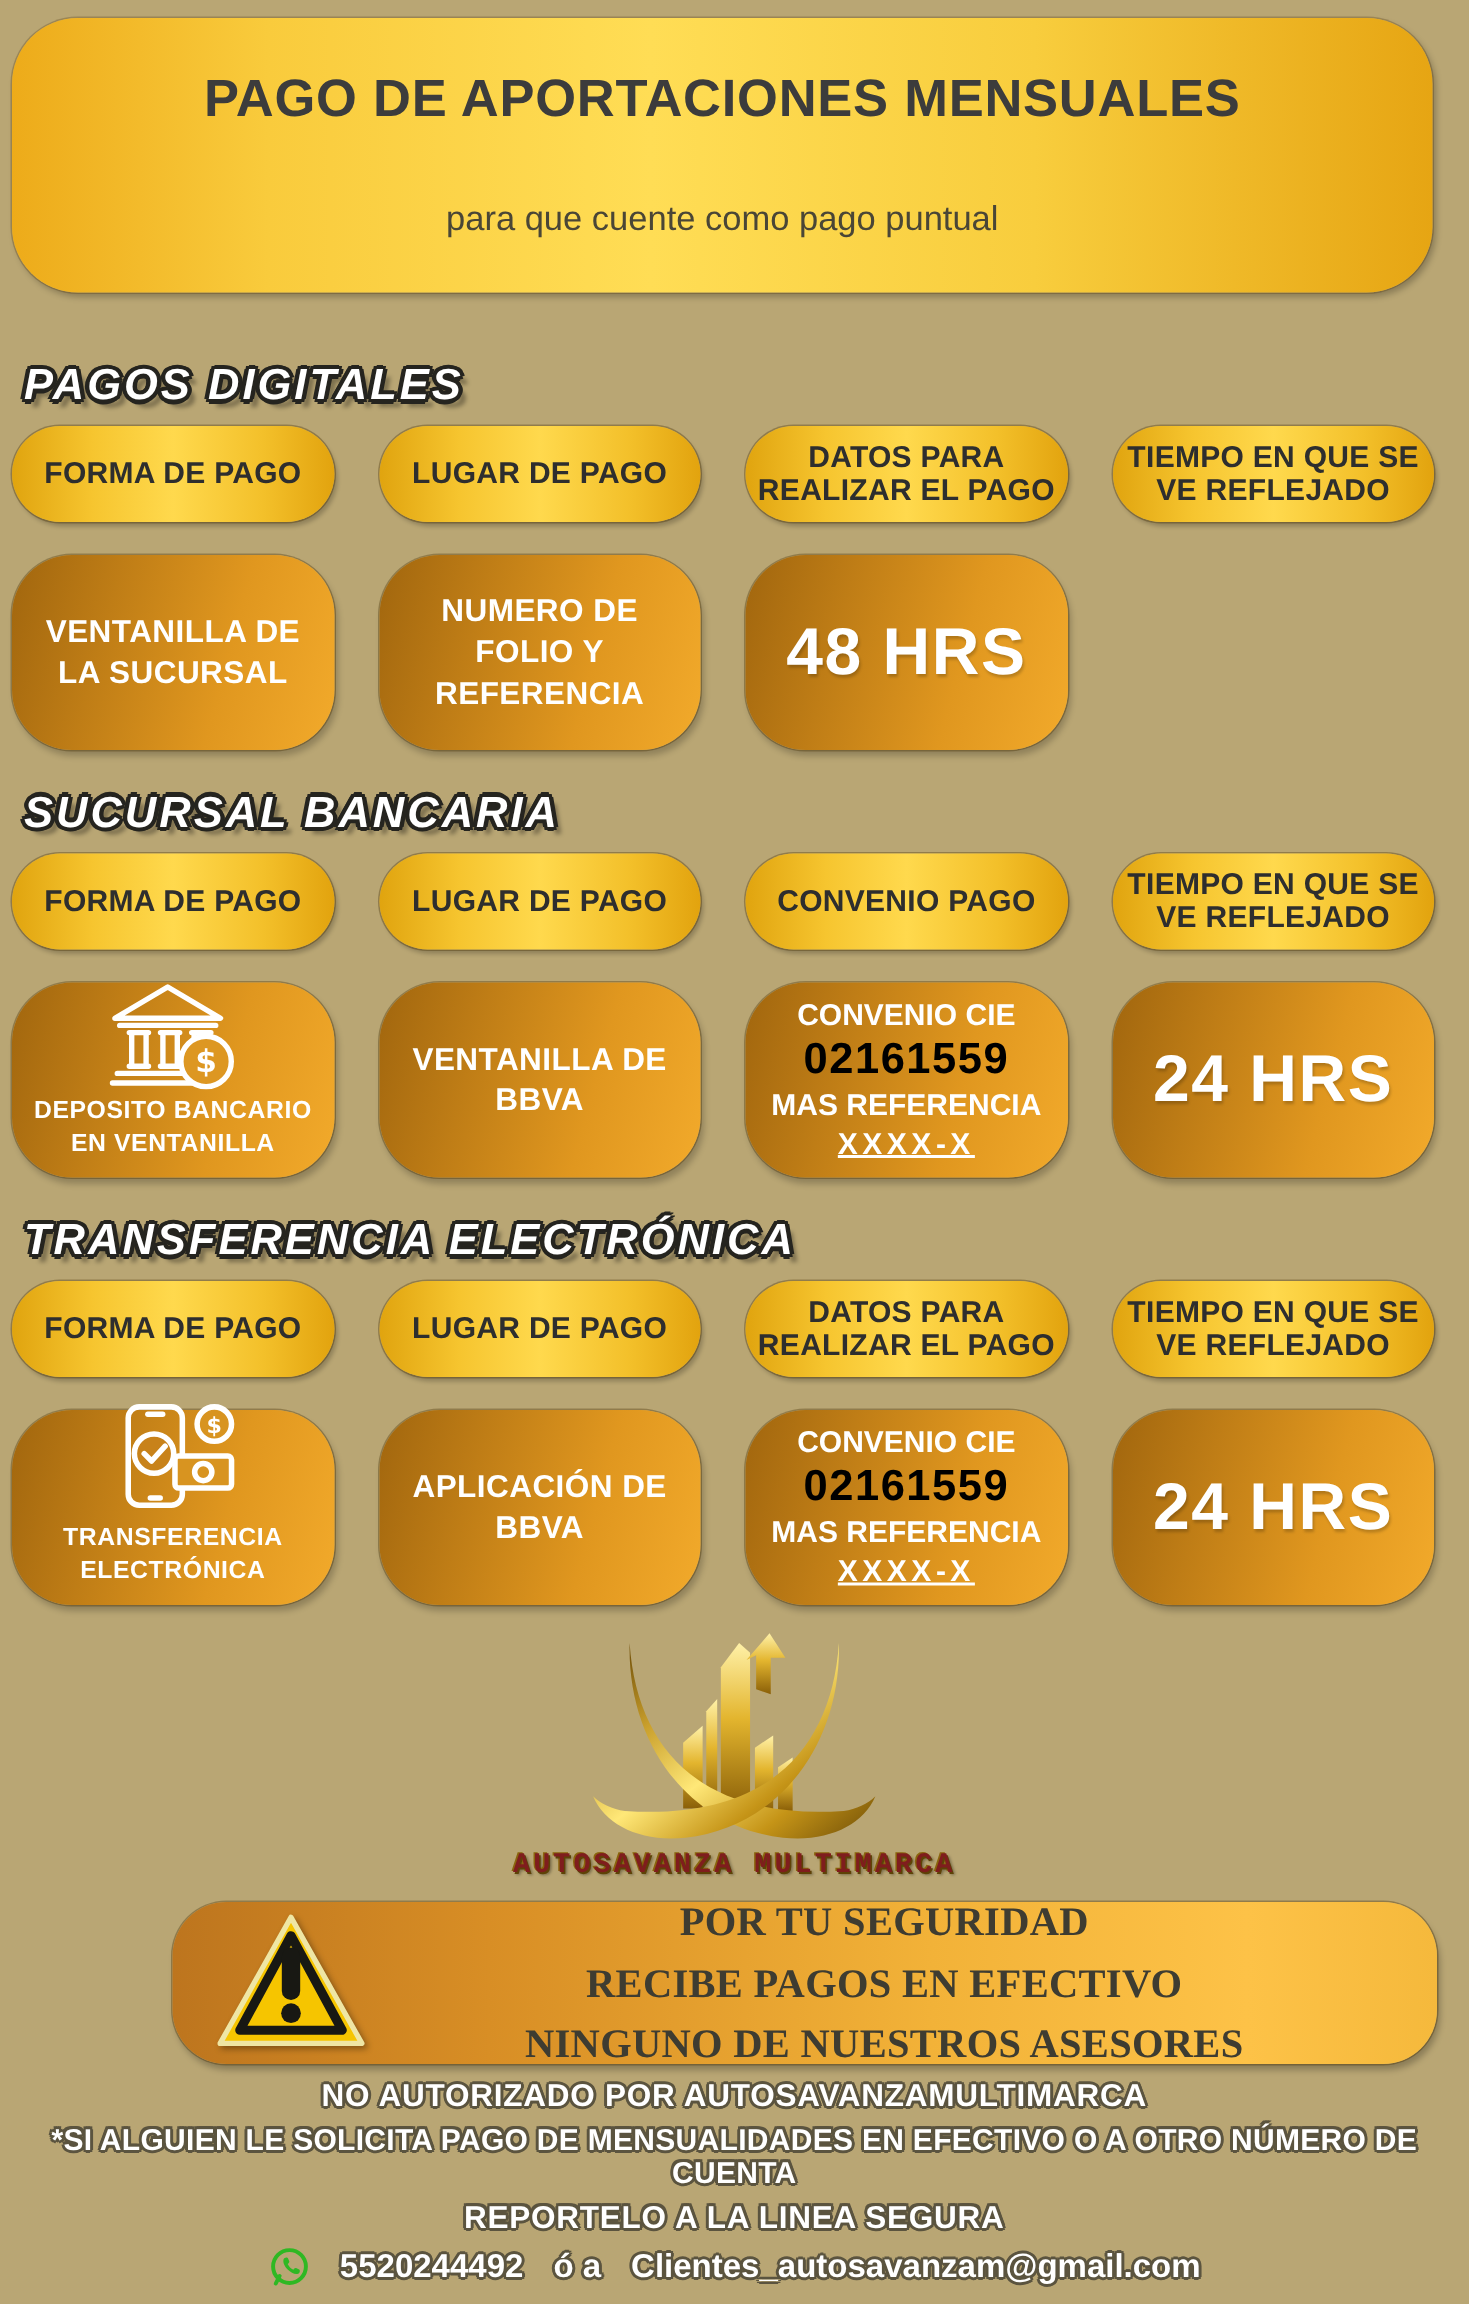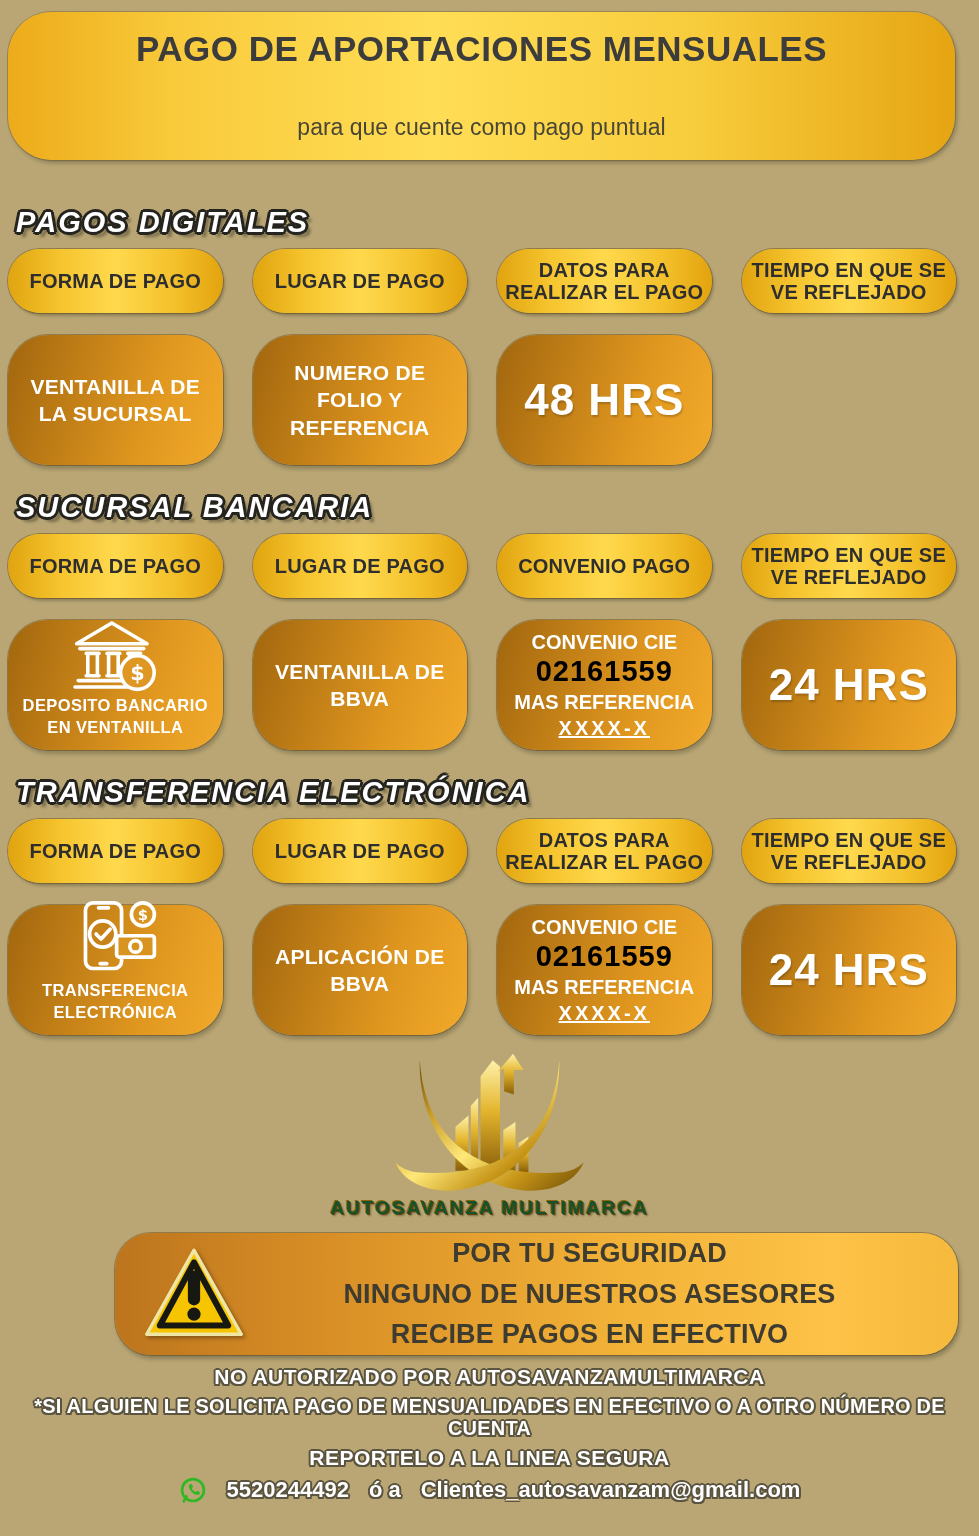--- a/index.html
+++ b/index.html
@@ -4,21 +4,21 @@
 <style>
   html,body{margin:0;padding:0;}
   body{
     width:979px;height:1536px;overflow:hidden;
     background:#b9a674;
     font-family:"Liberation Sans",sans-serif;
     -webkit-font-smoothing:antialiased;
   }
   
   .banner{
-    margin:12px 24px 0 8px;height:148px;border-radius:44px;
+    margin:12px 24px 0 8px;height:183px;border-radius:44px;
     background:linear-gradient(90deg,#edab1a 0%,#f9cb3c 18%,#ffdd55 45%,#f8cd3d 72%,#e6a513 100%);
     box-shadow:0 0 0 1px rgba(70,45,0,.25),2px 3px 4px rgba(0,0,0,.25);
     display:flex;flex-direction:column;align-items:center;justify-content:center;
   }
   .banner-title{margin:0 0 12px;font-size:35px;font-weight:bold;color:#3c3c3c;letter-spacing:.5px;}
   .banner-sub{margin:0;font-size:23px;color:#4a4636;text-align:center;line-height:1.35;font-weight:500;}
   
   .section-title{
     margin:46px 0 10px 16px;font-size:29px;font-weight:bold;font-style:italic;
     color:#ffffff;letter-spacing:2px;
@@ -49,29 +49,30 @@
   .method .iconwrap{flex:1;display:flex;align-items:center;justify-content:center;padding-top:6px;}
   .method-label{font-size:21px;letter-spacing:.4px;}
   .method-label.small{font-size:16.5px;line-height:1.3;}
   .time-text{font-size:44px;letter-spacing:1px;text-shadow:1px 2px 2px rgba(0,0,0,.2);}
   .conv-line{font-size:20px;line-height:1.3;}
   .conv-num{font-size:29px;color:#000;line-height:1.15;letter-spacing:1px;}
   .conv-mask{letter-spacing:3px;text-decoration:underline;}
   
   .logo-wrap{display:flex;flex-direction:column;align-items:center;margin-top:14px;}
   .brand{
-    margin-top:2px;font-size:19px;font-weight:bold;color:#14532d;letter-spacing:2px;
+    margin-top:2px;font-size:19px;font-weight:bold;color:#7f1d1d;letter-spacing:2px;
     text-shadow:1px 1px 0 #5e4206,-1px -1px 0 #8a650d,2px 2px 2px rgba(0,0,0,.35);
+    font-family:Liberation Mono, monospace;
   }
   
   .warning{
-    margin:14px 21px 0 115px;height:122px;border-radius:36px;box-sizing:border-box;
+    margin:14px 21px 0 115px;height:108px;border-radius:36px;box-sizing:border-box;
     background:linear-gradient(90deg,#bd751e 0%,#d88e25 25%,#f2b238 60%,#fdc247 85%,#f5b93c 100%);
     box-shadow:0 0 0 1px rgba(70,45,0,.35),2px 4px 4px rgba(0,0,0,.25);
-    display:flex;align-items:center;padding:0 26px 0 26px;
+    display:flex;align-items:center;padding:0 26px 0 26px;font-family:Liberation Serif, serif;
   }
   .warning .tri{width:106px;height:98px;flex:0 0 auto;filter:drop-shadow(2px 2px 2px rgba(0,0,0,.35));}
   .warning-text{flex:1;text-align:center;color:#3e3c31;font-weight:bold;font-size:27px;line-height:1.5;letter-spacing:.2px;}
   
   .footer{margin-top:10px;text-align:center;color:#ffffff;font-weight:bold;}
   .f-line{
     margin:7px 0;line-height:1.1;
     text-shadow:2px 0 0 #5b543f,-2px 0 0 #5b543f,0 2px 0 #5b543f,0 -2px 0 #5b543f,
                 1.5px 1.5px 0 #5b543f,-1.5px 1.5px 0 #5b543f,1.5px -1.5px 0 #5b543f,-1.5px -1.5px 0 #5b543f;
   }
@@ -215,22 +216,22 @@
 
 <div class="warning">
   <svg class="tri" viewBox="0 0 120 112">
     <path d="M60 6 L114 102 L6 102 Z" fill="#f6c500" stroke="#efe6a4" stroke-width="4" stroke-linejoin="round"></path>
     <path d="M60 20 L99 92 L21 92 Z" fill="none" stroke="#181813" stroke-width="7" stroke-linejoin="round"></path>
     <path d="M60 36 v26" stroke="#181813" stroke-width="14" stroke-linecap="round"></path>
     <circle cx="60" cy="79" r="7.5" fill="#181813"></circle>
   </svg>
   <div class="warning-text">
     <div>POR TU SEGURIDAD</div>
+    <div>RECIBE PAGOS EN EFECTIVO</div>
     <div>NINGUNO DE NUESTROS ASESORES</div>
-    <div>RECIBE PAGOS EN EFECTIVO</div>
   </div>
 </div>
 
 <div class="footer">
   <div class="f-line f2">NO AUTORIZADO POR AUTOSAVANZAMULTIMARCA</div>
   <div class="f-line f1">*SI ALGUIEN LE SOLICITA PAGO DE MENSUALIDADES EN EFECTIVO O A OTRO NÚMERO DE CUENTA</div>
   <div class="f-line f3">REPORTELO A LA LINEA SEGURA</div>
   <div class="f-line f4">
     <svg class="wa" viewBox="0 0 32 32">
       <circle cx="16" cy="16" r="12.5" fill="none" stroke="#2fb823" stroke-width="3"></circle>

